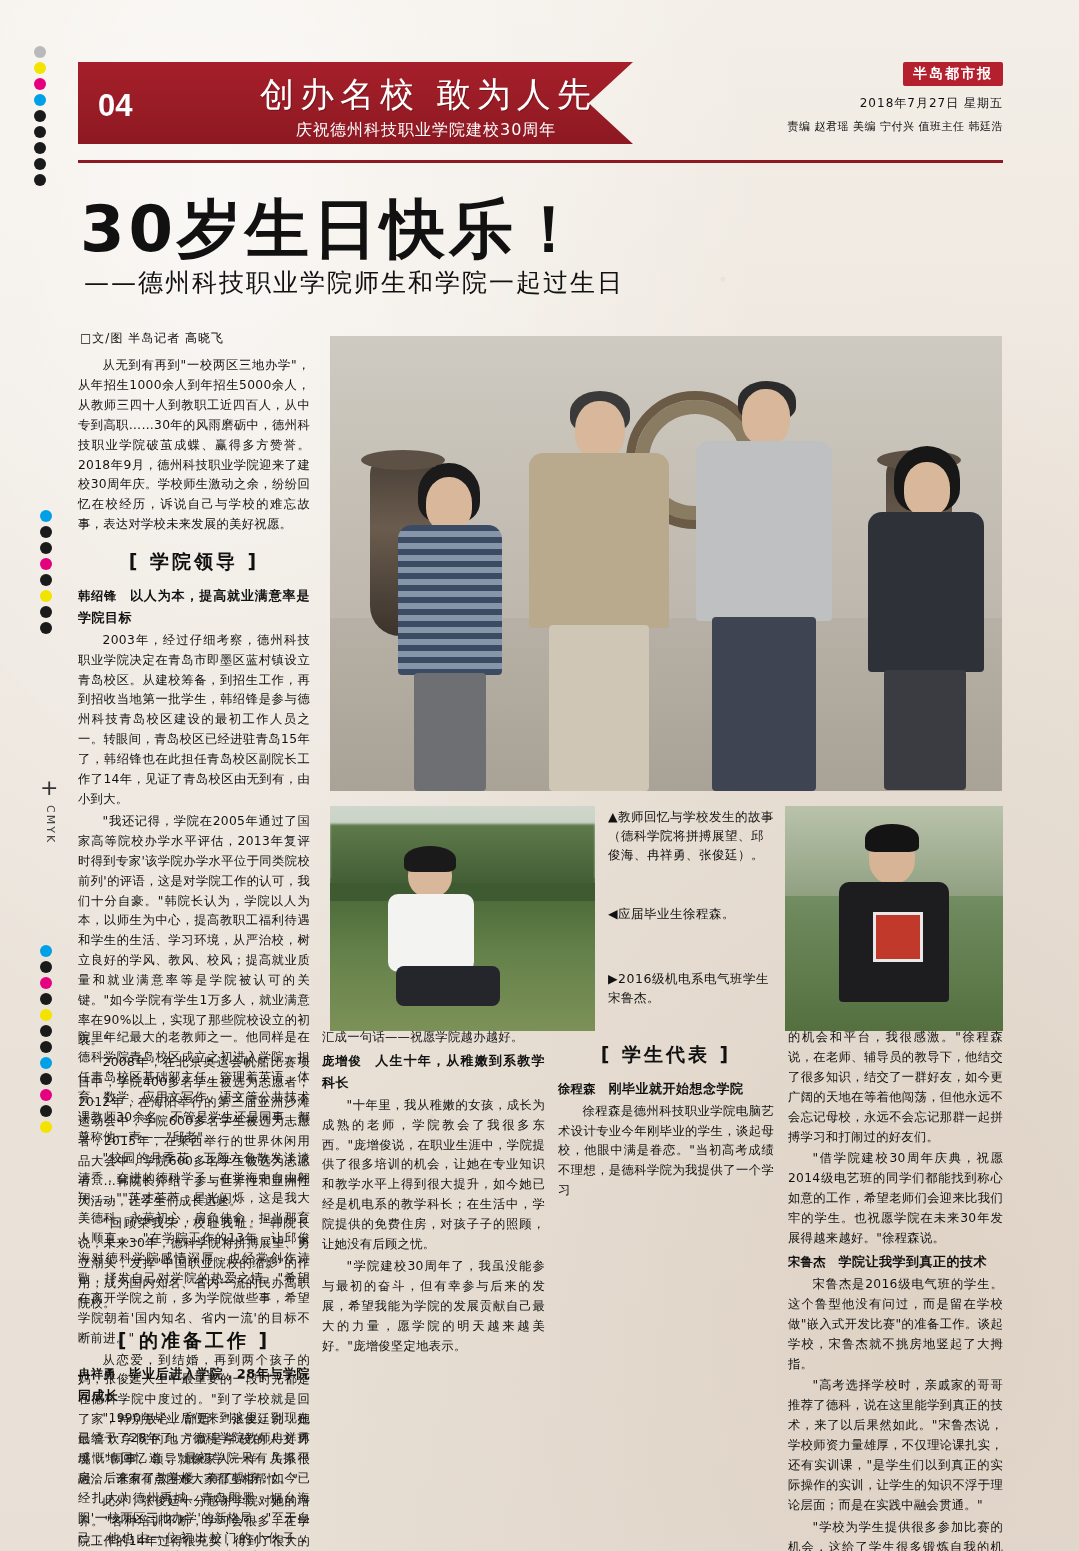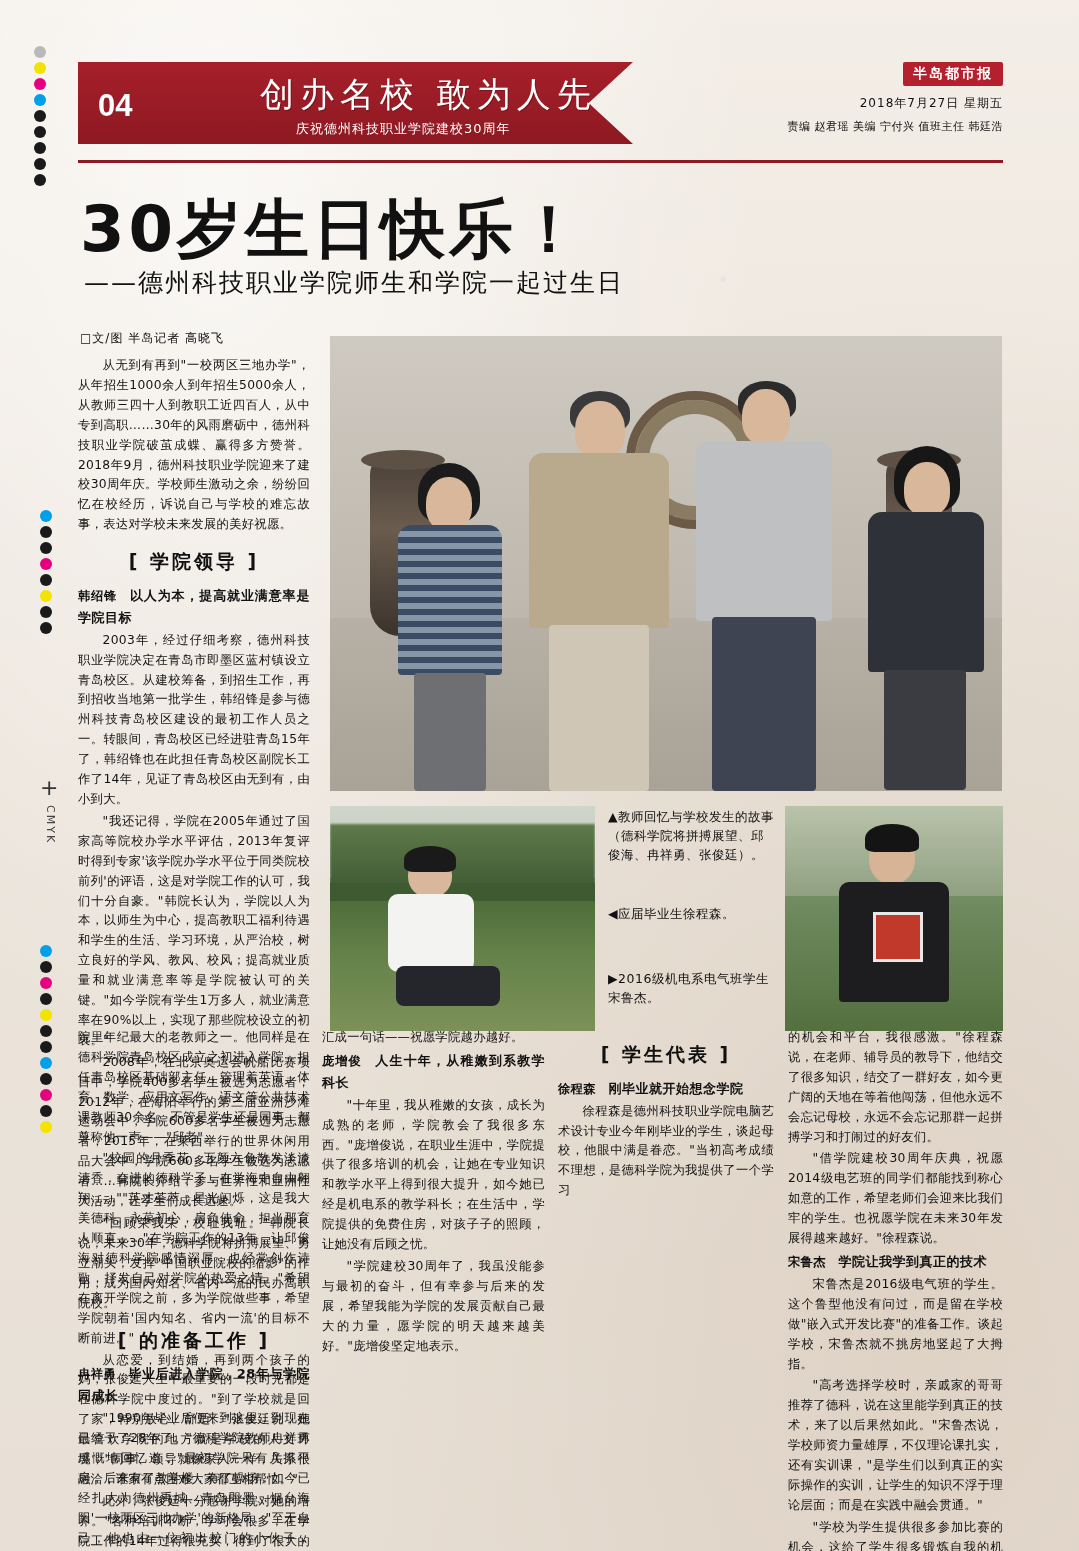--- a/index.html
+++ b/index.html
@@ -49,21 +49,21 @@
     position:absolute;left:20px;top:26px;color:#fff;font-size:31px;font-weight:bold;
     font-family:"Liberation Sans",sans-serif;
   }
   .banner-title{
     position:absolute;left:140px;top:10px;color:#fff;font-size:34px;font-weight:normal;
     letter-spacing:6px; font-family:"DejaVu Sans",sans-serif;
     text-shadow:1px 1px 0 rgba(0,0,0,.25);
     margin-left:42px;
   }
   .banner-sub{
-    position:absolute;left:218px;top:58px;color:#fff;font-size:13px;letter-spacing:1px;text-align:right;
+    position:absolute;left:218px;top:58px;color:#fff;font-size:16px;letter-spacing:1px;text-align:right;
   }
   .mh-right{position:absolute;right:0;top:0;width:330px;text-align:right;}
   .logo-box{
     display:inline-block;background:#b4202d;color:#fff;font-size:14px;font-weight:bold;
     padding:3px 10px;letter-spacing:2px;border-radius:2px;
   }
   .mh-date{font-size:12px;color:#111;margin-top:9px;letter-spacing:1px;}
   .mh-credits{font-size:11px;color:#111;margin-top:7px;letter-spacing:.5px;}
 
   .mh-rule{position:absolute;left:78px;top:160px;width:925px;height:3px;background:#8d1922;}

